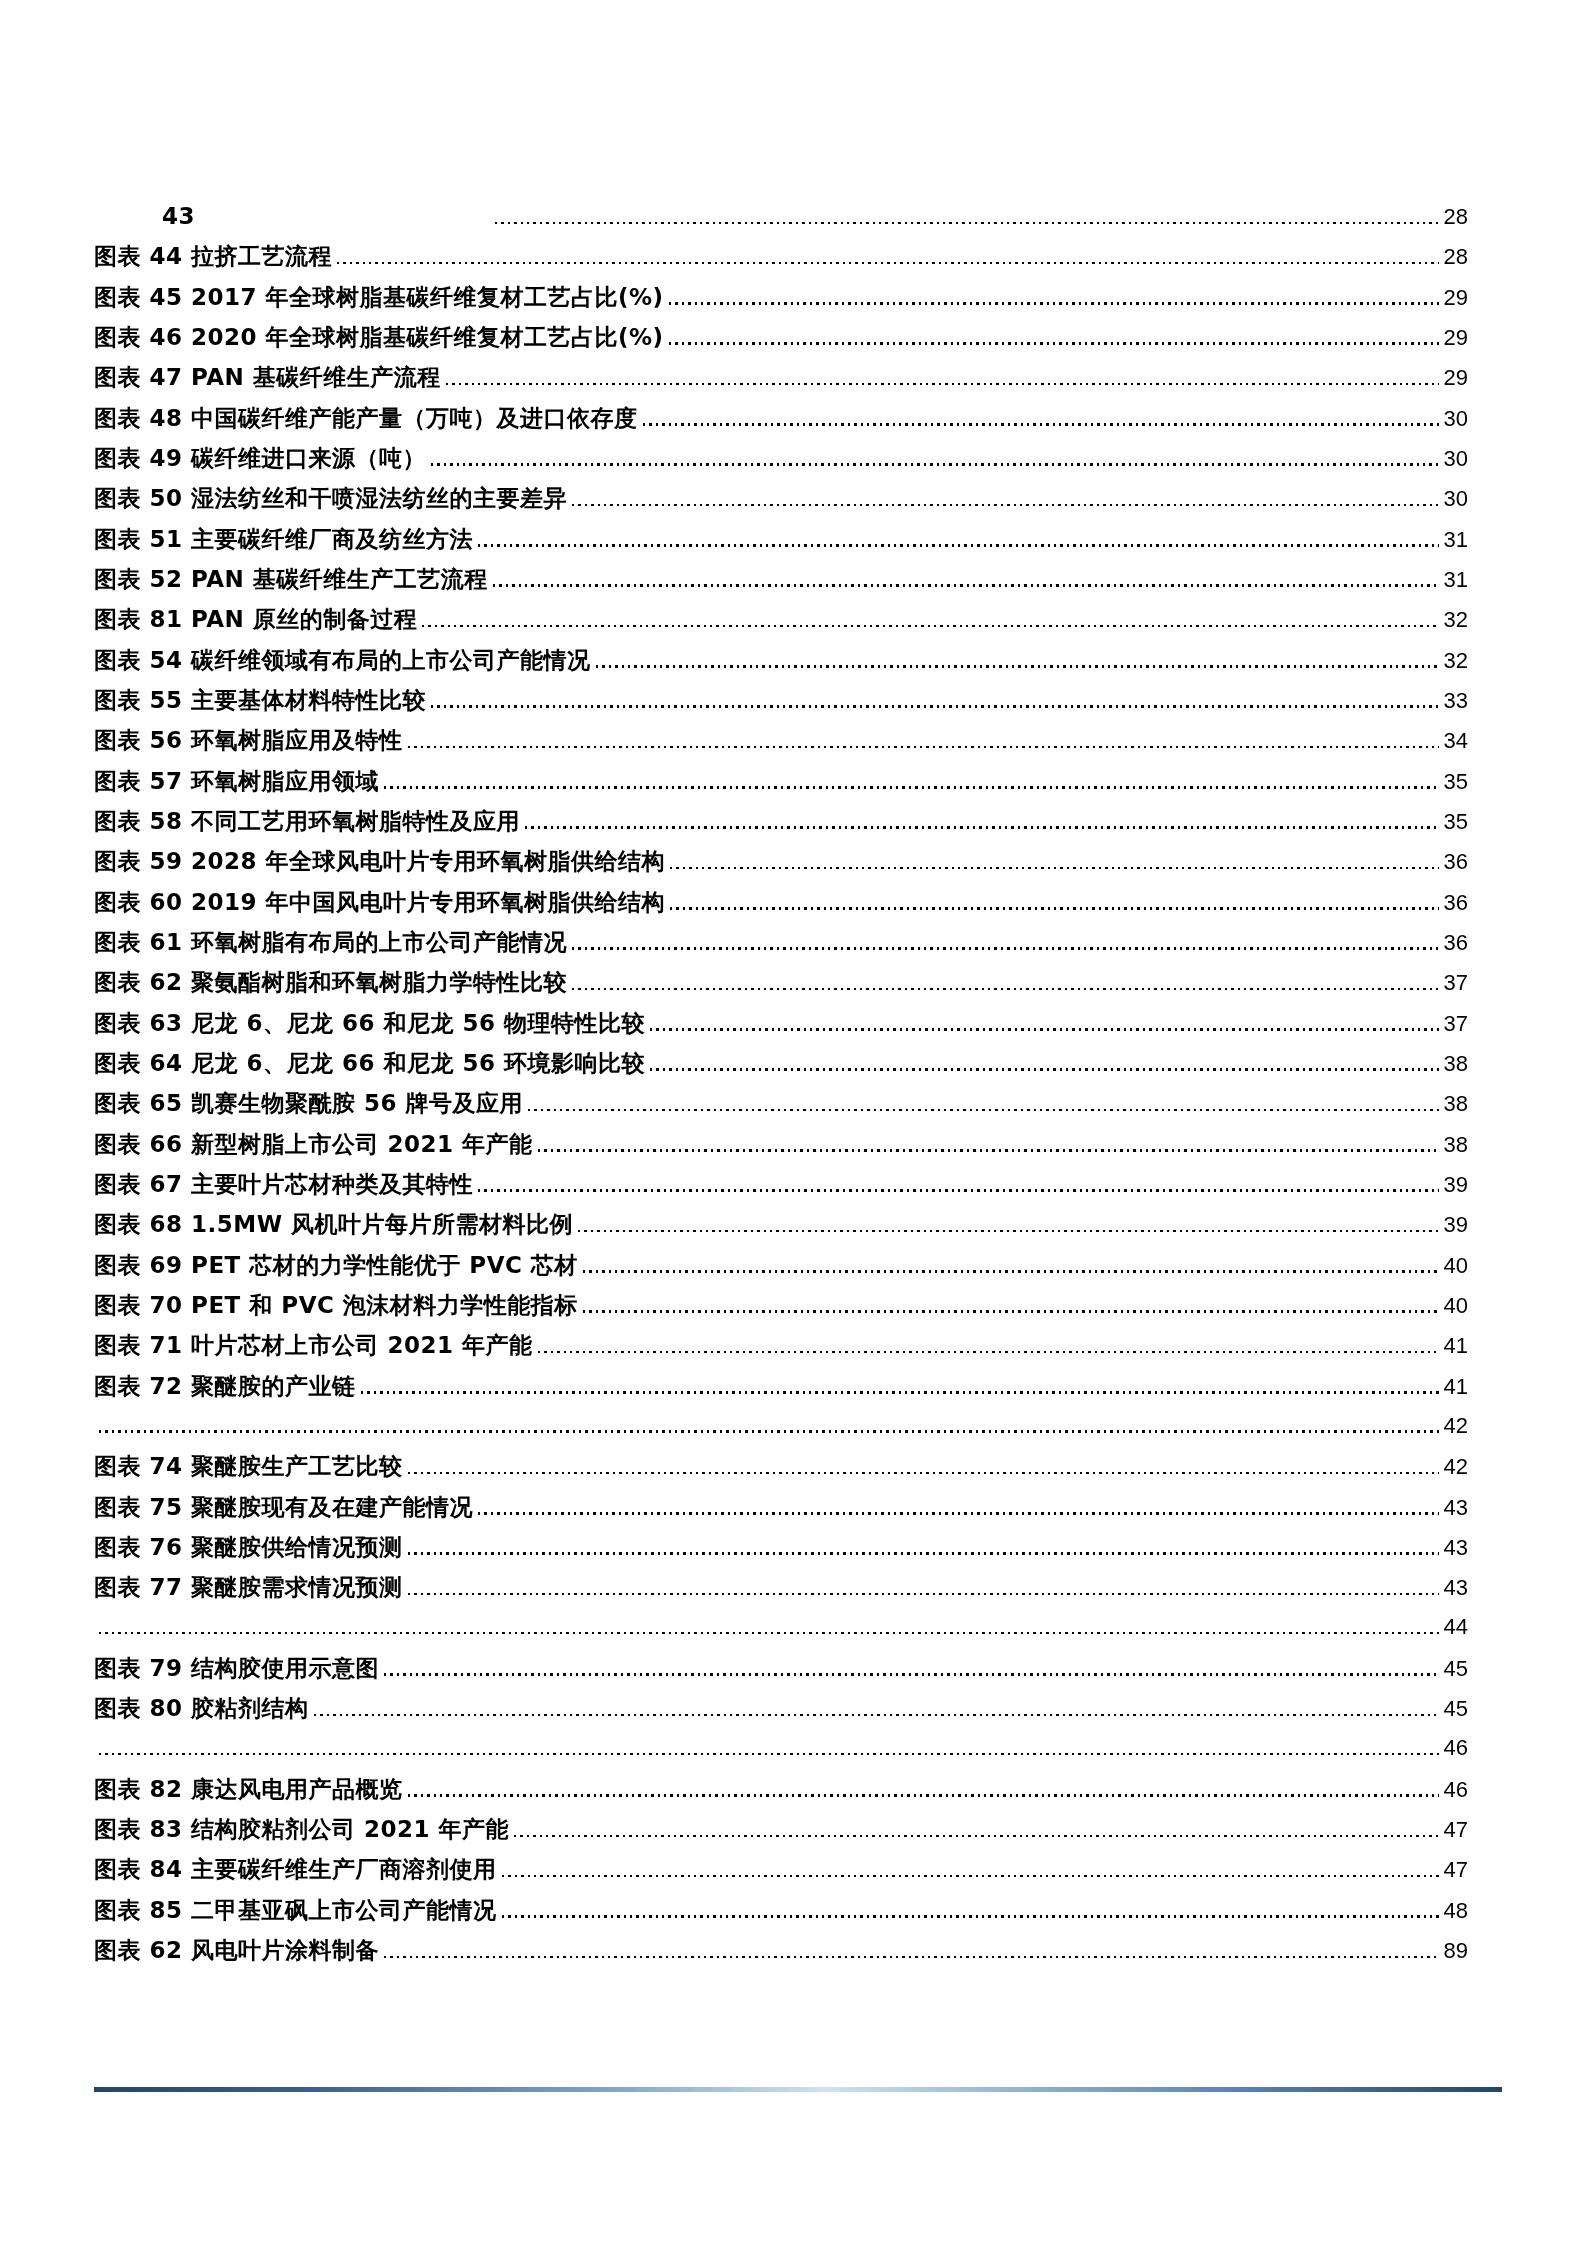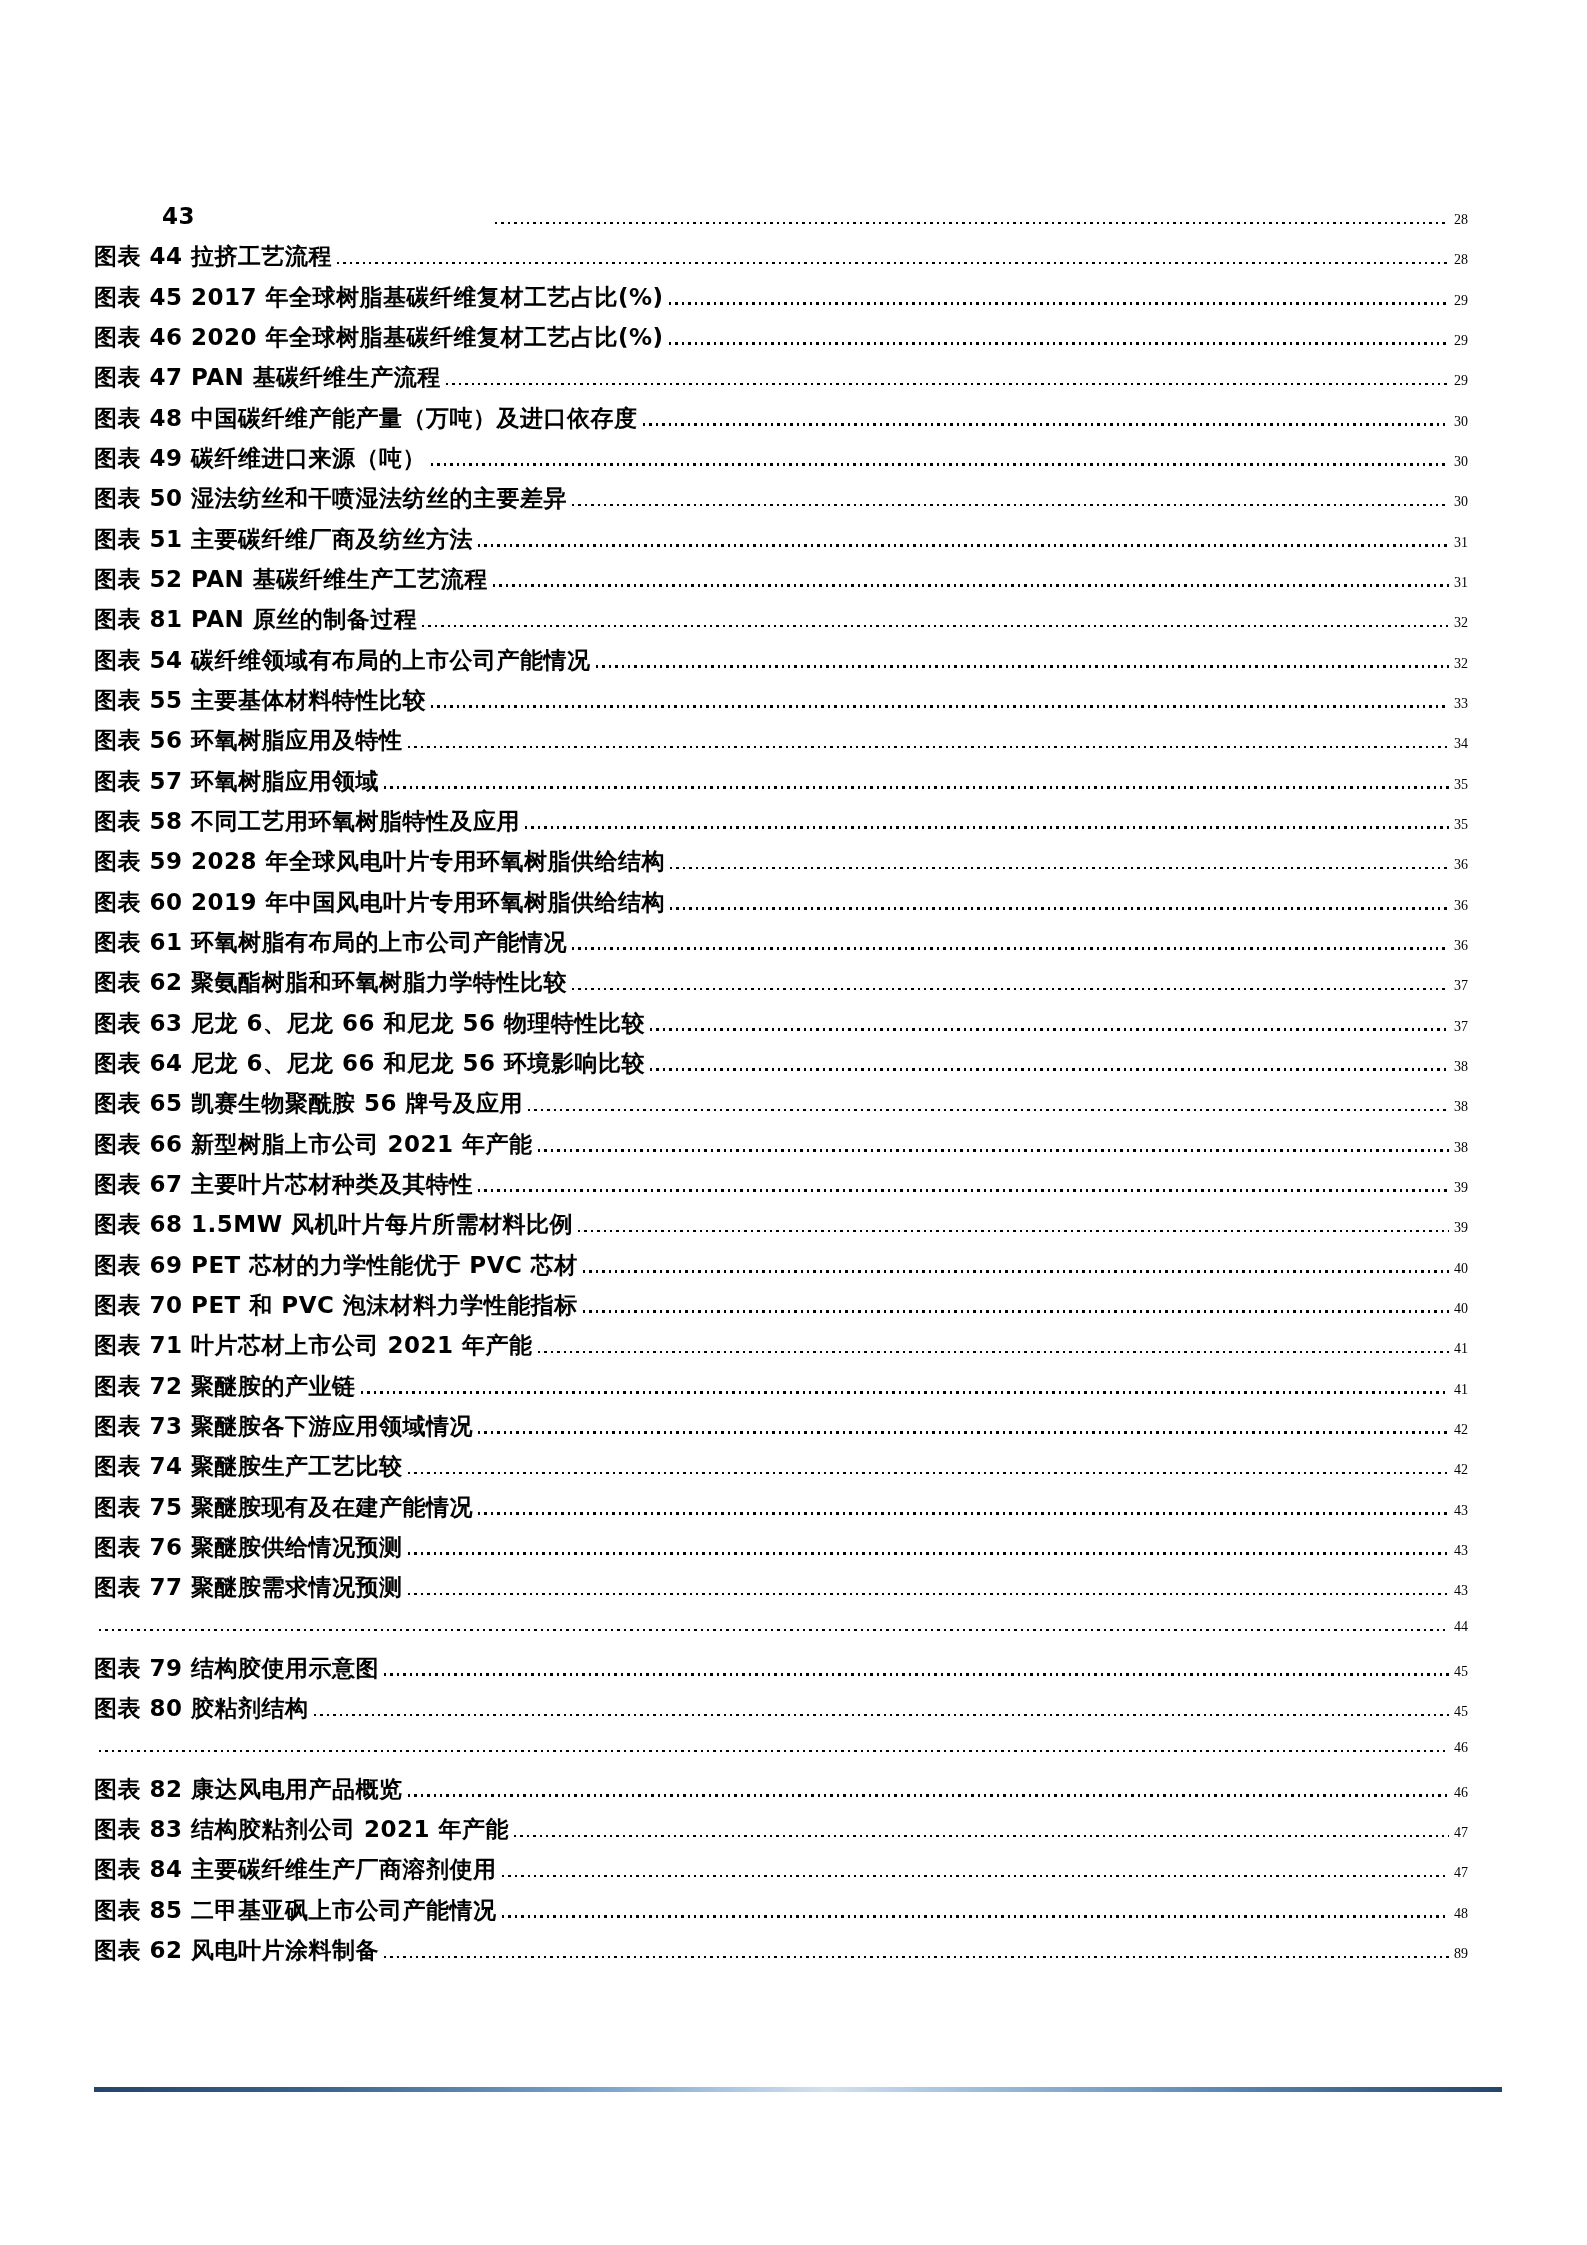--- a/index.html
+++ b/index.html
@@ -42,24 +42,24 @@
     line-height: 40.34px;
     letter-spacing: 0.5px;
   }
   .toc-leader {
     flex: 1 1 auto;
     height: 2.5px;
     margin: 0 5px 0 5px;
     background-image: repeating-linear-gradient(to right, #000 0px, #000 2.4px, transparent 2.4px, transparent 6.4px);
   }
   .toc-page-num {
-    font-size: 14px;
+    font-size: 22px;
     font-weight: normal;
     color: #000000;
-    font-family: Liberation Serif, serif;
+    font-family: Liberation Sans, sans-serif;
     line-height: 40.34px;
   }
   
   .toc-row.continuation .toc-label {
     margin-left: 68px;
   }
   .toc-row.continuation .toc-leader {
     margin-left: 300px;
   }
   .footer-rule {
@@ -257,21 +257,20 @@
     <span class="toc-page-num">41</span>
   </li>
 
   <li class="toc-row">
     <span class="toc-label">图表 72 聚醚胺的产业链</span>
     <span class="toc-leader"></span>
     <span class="toc-page-num">41</span>
   </li>
 
   <li class="toc-row">
-    <span class="toc-label">图表 73 聚醚胺各下游应用领域情况</span>
     <span class="toc-leader"></span>
     <span class="toc-page-num">42</span>
   </li>
 
   <li class="toc-row">
     <span class="toc-label">图表 74 聚醚胺生产工艺比较</span>
     <span class="toc-leader"></span>
     <span class="toc-page-num">42</span>
   </li>
 

